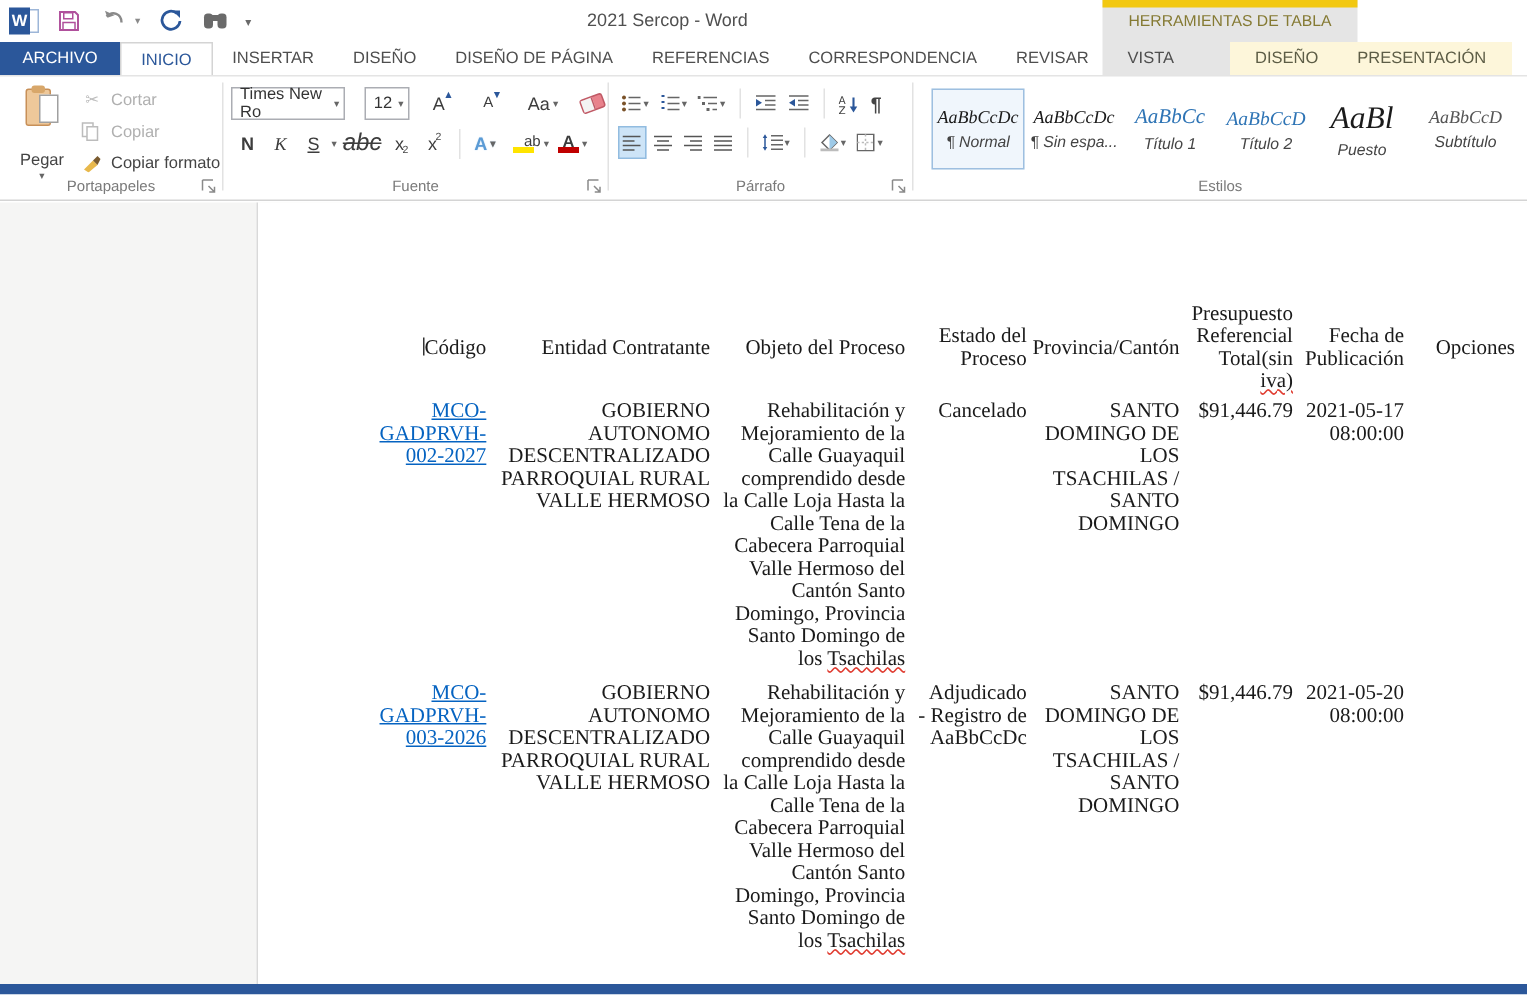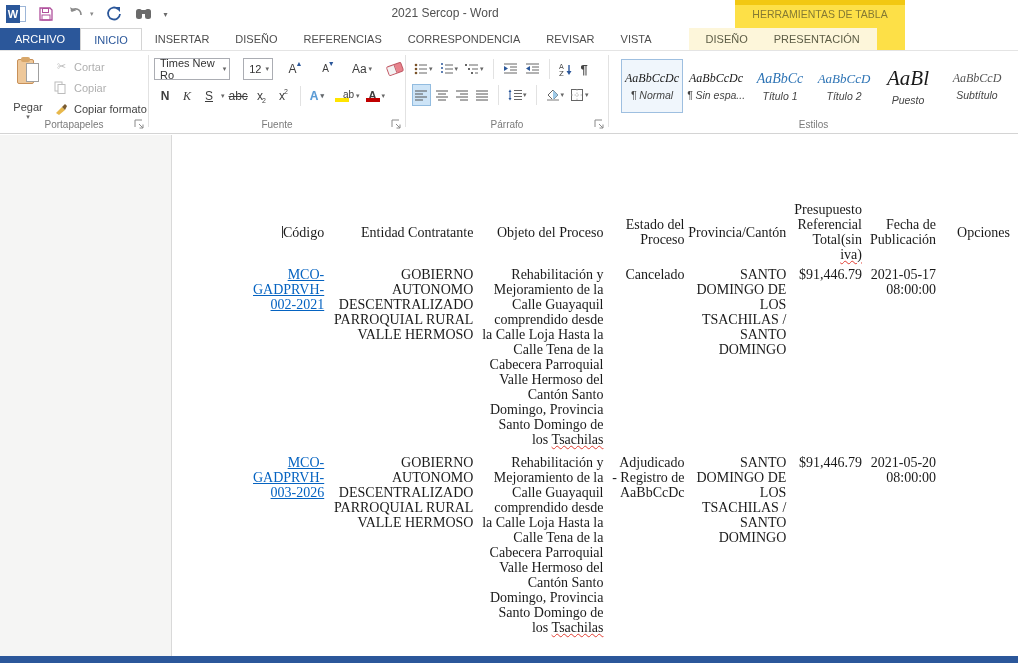--- a/index.html
+++ b/index.html
@@ -11,21 +11,21 @@
   .qat { position:absolute; left:6px; top:4px; display:flex; align-items:center; gap:10px; height:20px; }
   .qat .ic { display:inline-flex; align-items:center; justify-content:center; width:20px; height:20px; font-size:15px; color:#6a6a6a; }
   .worddoc { width:20px; height:18px; position:relative; }
   .worddoc .page { position:absolute; right:0; top:1px; width:12px; height:16px; background:#fff; border:1px solid #9db6d8; }
   .worddoc .wpanel { position:absolute; left:0; top:0; width:14px; height:18px; background:#2b579a; color:#fff; font-size:11px; font-weight:bold; display:flex; align-items:center; justify-content:center; }
   .undo-caret { font-size:7px; color:#8a8a8a; margin-left:-6px; }
   .qat-more { font-size:8px; color:#6a6a6a; letter-spacing:0; }
   .win-title { position:absolute; left:340px; top:6px; width:210px; text-align:center; font-size:12px; color:#505050; white-space:nowrap; }
 
   
-  .ctx-strip { position:absolute; left:735px; top:0; width:170px; height:50px; background:#fde047; }
+  .ctx-strip { position:absolute; left:735px; top:0; width:170px; height:50px; background:#e5e5e5; }
   .ctx-gold { position:absolute; left:0; top:0; width:100%; height:5px; background:#f2c811; }
   .ctx-label { position:absolute; left:0; top:8px; width:100%; text-align:center; font-size:10.5px; color:#857a33; white-space:nowrap; }
 
   
   .tabrow { position:absolute; left:0; top:28px; width:1018px; height:22px; display:flex; align-items:stretch; z-index:3; }
   .tab { padding:0 13px; display:flex; align-items:center; font-size:11px; color:#4e4e4e; white-space:nowrap; cursor:default; }
   .tab.file { background:#2b579a; color:#fff; padding:0 15px; }
   .tab.active { background:#fff; color:#2b579a; border:1px solid #d4d4d4; border-bottom:none; position:relative; top:0; }
   .tab.ctx { color:#5d5d46; }
   .ctx-tab-wrap { display:flex; margin-left:24px; background:#fdf6da; padding:0 4px; }
@@ -61,21 +61,21 @@
   .tbtn { height:22px; min-width:20px; display:inline-flex; align-items:center; justify-content:center; font-size:12px; color:#3d3d3d; padding:0 2px; }
   .tbtn .dd { font-size:7px; color:#666; margin-left:2px; }
   .supmark { font-size:7px; position:relative; top:-5px; left:-1px; color:#2b579a; }
   .submark { font-size:7px; position:relative; top:4px; left:-1px; color:#2b579a; }
   .eraser { width:16px; height:10px; background:#e8828c; border:1px solid #c05a66; border-radius:2px; transform:rotate(-20deg); position:relative; }
   .eraser::after { content:""; position:absolute; left:0; top:0; width:7px; height:8px; background:#f3f3f3; border-right:1px solid #c05a66; }
   .frow2 { display:flex; align-items:center; gap:2px; padding:4px 0 0 6px; height:28px; }
   .b-bold { font-weight:bold; }
   .b-italic { font-style:italic; font-family:"Liberation Serif", serif; }
   .b-under { text-decoration:underline; }
-  .b-strike { text-decoration:line-through; font-size:12px; }
+  .b-strike { text-decoration:line-through; font-size:16px;font-style:italic; }
   .underbar { display:inline-block; width:14px; height:4px; margin-top:-2px; }
   .stack { display:inline-flex; flex-direction:column; align-items:center; line-height:10px; }
   .fx-a { color:#5b9bd5; font-weight:bold; text-shadow:0 0 1px #bdd7f0; }
   .insep { width:1px; height:20px; background:#e2e2e2; margin:0 4px; }
 
   
   .g-par { width:202px; }
   .prow { display:flex; align-items:center; gap:3px; padding:4px 0 0 6px; height:26px; }
   .pbtn { height:22px; display:inline-flex; align-items:center; justify-content:center; padding:0 2px; }
   .pbtn .dd { font-size:7px; color:#666; margin-left:1px; }
@@ -153,20 +153,21 @@
     <span class="qat-more">▾</span>
   </div>
   <div class="win-title">2021 Sercop - Word</div>
 </div>
 
 <div class="tabrow">
   <div class="tab file">ARCHIVO</div>
   <div class="tab active">INICIO</div>
   <div class="tab">INSERTAR</div>
   <div class="tab">DISEÑO</div>
+  <div class="tab">DISEÑO DE PÁGINA</div>
   <div class="tab">REFERENCIAS</div>
   <div class="tab">CORRESPONDENCIA</div>
   <div class="tab">REVISAR</div>
   <div class="tab">VISTA</div>
   <div class="ctx-tab-wrap">
     <div class="tab ctx">DISEÑO</div>
     <div class="tab ctx">PRESENTACIÓN</div>
   </div>
 </div>
 
@@ -445,21 +446,21 @@
           <th class="c3">Objeto del Proceso</th>
           <th class="c4">Estado del Proceso</th>
           <th class="c5">Provincia/Cantón</th>
           <th class="c6"><span>Presupuesto Referencial Total(sin</span> <span class="spell">iva)</span></th>
           <th class="c7">Fecha de Publicación</th>
           <th class="c8">Opciones</th>
         </tr>
       </thead>
       <tbody>
         <tr>
-          <td class="c1"><a class="doclink">MCO-GADPRVH-002-2021</a></td>
+          <td class="c1"><a class="doclink">MCO-GADPRVH-002-2027</a></td>
           <td class="c2">GOBIERNO AUTONOMO DESCENTRALIZADO PARROQUIAL RURAL VALLE HERMOSO</td>
           <td class="c3"><span>Rehabilitación y Mejoramiento de la Calle Guayaquil comprendido desde la Calle Loja Hasta la Calle Tena de la Cabecera Parroquial Valle Hermoso del Cantón Santo Domingo, Provincia Santo Domingo de los</span> <span class="spell">Tsachilas</span></td>
           <td class="c4">Cancelado</td>
           <td class="c5">SANTO DOMINGO DE LOS TSACHILAS / SANTO DOMINGO</td>
           <td class="c6">$91,446.79</td>
           <td class="c7">2021-05-17 08:00:00</td>
           <td class="c8"></td>
         </tr>
         <tr>
           <td class="c1"><a class="doclink">MCO-GADPRVH-003-2026</a></td>

